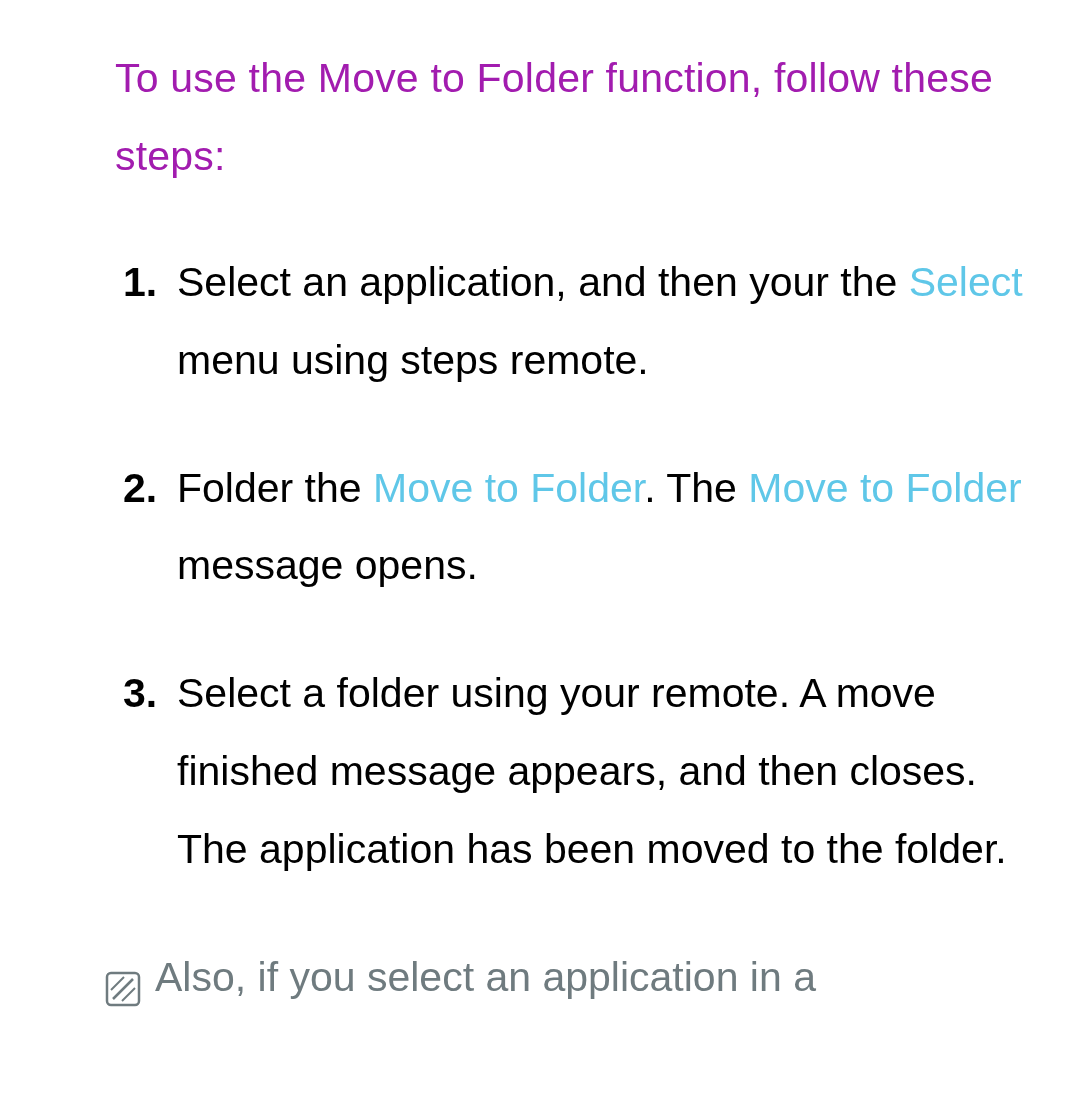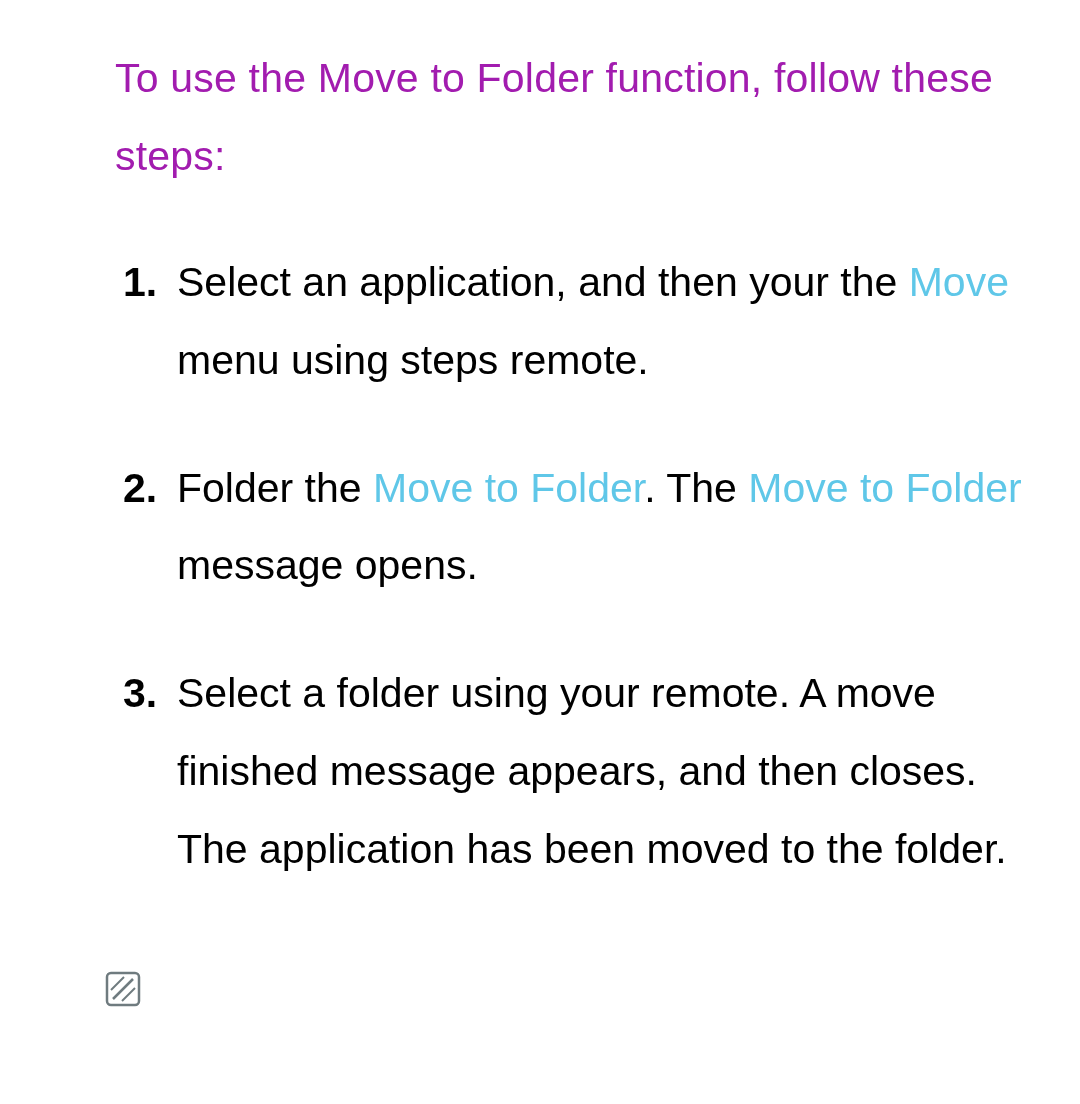--- a/index.html
+++ b/index.html
@@ -61,32 +61,33 @@
       color: #6f7b7f;
     }
   </style>
 </head>
 <body>
 
 <div class="heading">To use the Move to Folder function, follow these steps:</div>
 
 <ol class="steps">
   <li class="step">
-    <span>Select an application, and then your the </span><span class="highlight">Move</span><span> menu using steps remote.</span>
+    <span>Select an application, and then your the </span><span class="highlight">Select</span><span> menu using steps remote.</span>
   </li>
   <li class="step">
     <span>Folder the </span><span class="highlight">Move to Folder</span><span>. The </span><span class="highlight">Move to Folder</span><span> message opens.</span>
   </li>
   <li class="step">
     <span>Select a folder using your remote. A move finished message appears, and then closes. The application has been moved to the folder.</span>
   </li>
 </ol>
 
 <div class="note-row">
   <span class="note-icon">
     <svg width="36" height="36" viewBox="0 0 36 36">
       <rect x="2" y="2" width="32" height="32" rx="4" ry="4" fill="none" stroke="#6f7b7f" stroke-width="2.5"></rect>
       <line x1="8" y1="28" x2="28" y2="8" stroke="#6f7b7f" stroke-width="2.5"></line>
       <line x1="6" y1="19" x2="19" y2="6" stroke="#6f7b7f" stroke-width="2"></line>
       <line x1="17" y1="30" x2="30" y2="17" stroke="#6f7b7f" stroke-width="2"></line>
     </svg>
   </span>
+  <span class="note-text">Also, if you select an application in a</span>
 </div>
 
 </body></html>

